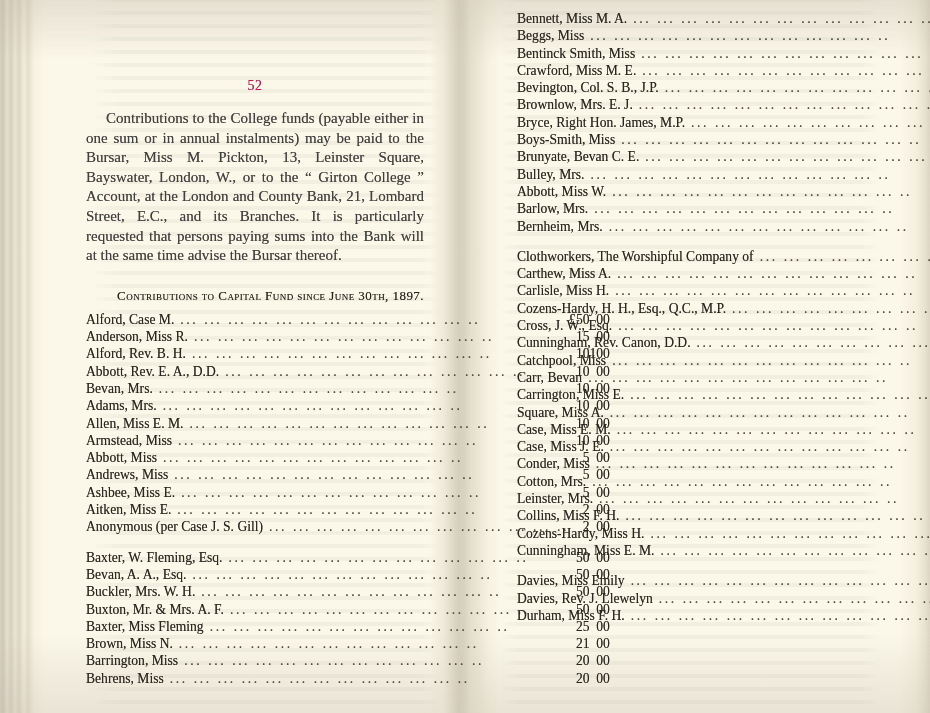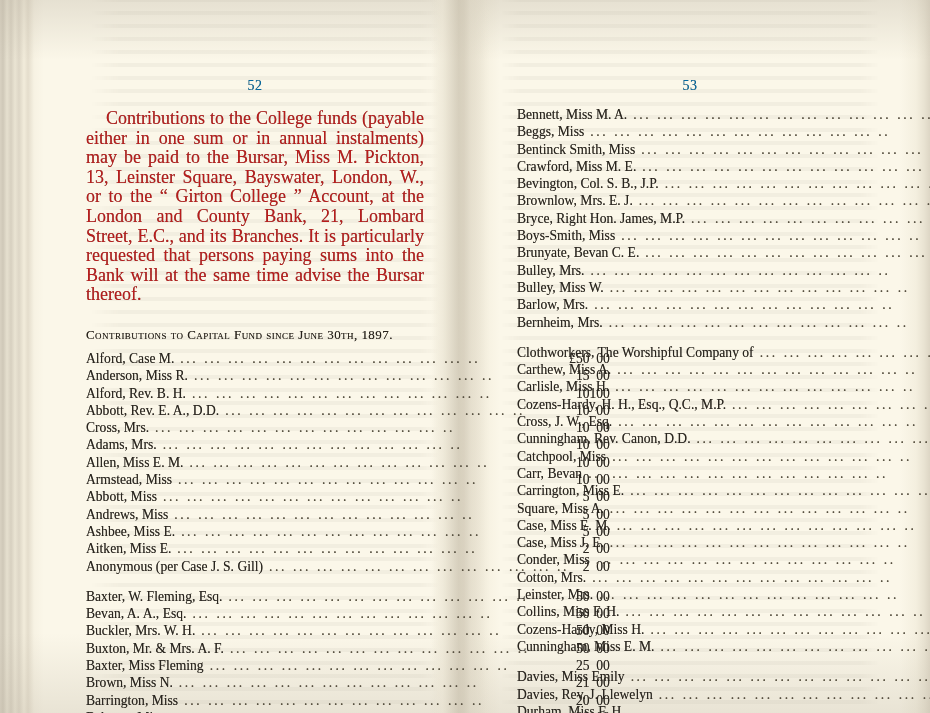--- a/index.html
+++ b/index.html
@@ -75,51 +75,51 @@
     top: 0;
     height: 713px;
   }
   .page-left  { left: 60px;  width: 390px; }
   .page-right { left: 495px; width: 390px; }
 
   .folio {
     text-align: center;
     font-size: 14px;
     letter-spacing: 0.5px;
-    color: #0369a1;
+    color: #be185d;
     margin-top: 78px;
     height: 18px;
   }
   .page-right .folio { margin-top: 78px; }
 
   .section-title {
     text-align: center;
     font-weight: bold;
     font-size: 15.5px;
     letter-spacing: 1.1px;
     margin-top: 16px;
     color: #241f19;
   }
 
   .intro {
     margin: 13px 26px 0 26px;
-    font-size: 18px;
+    font-size: 15px;
     line-height: 19.6px;
     text-align: justify;
     text-justify: inter-word;
-    color: #b91c1c;
+    color: #404040;
   }
   .intro .indent { display: inline-block; width: 20px; }
 
   .list-heading {
     margin: 22px 26px 7px 26px;
     font-size: 13px;
     letter-spacing: 0.45px;
     font-variant: small-caps;
-    text-align: left;
+    text-align: right;
     white-space: nowrap;
     color: #26211b;
   }
 
   
   table.contrib {
     border-collapse: collapse;
     width: 356px;
     margin-left: 26px;
     font-size: 13.6px;
@@ -194,21 +194,21 @@
               <td class="shill ink">10</td>
               <td class="pence ink">0</td>
             </tr>
             <tr>
               <td class="nm ink"><span>Abbott, Rev. E. A., D.D.</span><span class="leader">...   ...   ...   ...   ...   ...   ...   ...   ...   ...   ...   ...   ...   ...   ...</span></td>
               <td class="pounds ink">10</td>
               <td class="shill ink">0</td>
               <td class="pence ink">0</td>
             </tr>
             <tr>
-              <td class="nm ink"><span>Cross, Mrs.</span><span class="leader">...   ...   ...   ...   ...   ...   ...   ...   ...   ...   ...   ...   ...   ...   ...</span></td>
+              <td class="nm ink"><span>Bevan, Mrs.</span><span class="leader">...   ...   ...   ...   ...   ...   ...   ...   ...   ...   ...   ...   ...   ...   ...</span></td>
               <td class="pounds ink">10</td>
               <td class="shill ink">0</td>
               <td class="pence ink">0</td>
             </tr>
             <tr>
               <td class="nm ink"><span>Adams, Mrs.</span><span class="leader">...   ...   ...   ...   ...   ...   ...   ...   ...   ...   ...   ...   ...   ...   ...</span></td>
               <td class="pounds ink">10</td>
               <td class="shill ink">0</td>
               <td class="pence ink">0</td>
             </tr>
@@ -304,21 +304,20 @@
               <td class="pounds ink">20</td>
               <td class="shill ink">0</td>
               <td class="pence ink">0</td>
             </tr>
           </tbody>
       </table>
     </div>
   </div>
 
   <div class="page page-right">
-    <div class="folio ink">53</div>
     <div style="margin-top:10px;">
       <table class="contrib">
         <tbody>
             <tr>
               <td class="nm ink"><span>Bennett, Miss M. A.</span><span class="leader">...   ...   ...   ...   ...   ...   ...   ...   ...   ...   ...   ...   ...   ...   ...</span></td>
             </tr>
             <tr>
               <td class="nm ink"><span>Beggs, Miss</span><span class="leader">...   ...   ...   ...   ...   ...   ...   ...   ...   ...   ...   ...   ...   ...   ...</span></td>
             </tr>
             <tr>
@@ -339,21 +338,21 @@
             <tr>
               <td class="nm ink"><span>Boys-Smith, Miss</span><span class="leader">...   ...   ...   ...   ...   ...   ...   ...   ...   ...   ...   ...   ...   ...   ...</span></td>
             </tr>
             <tr>
               <td class="nm ink"><span>Brunyate, Bevan C. E.</span><span class="leader">...   ...   ...   ...   ...   ...   ...   ...   ...   ...   ...   ...   ...   ...   ...</span></td>
             </tr>
             <tr>
               <td class="nm ink"><span>Bulley, Mrs.</span><span class="leader">...   ...   ...   ...   ...   ...   ...   ...   ...   ...   ...   ...   ...   ...   ...</span></td>
             </tr>
             <tr>
-              <td class="nm ink"><span>Bulley, Miss W.</span><span class="leader">...   ...   ...   ...   ...   ...   ...   ...   ...   ...   ...   ...   ...   ...   ...</span></td>
+              <td class="nm ink"><span>Abbott, Miss W.</span><span class="leader">...   ...   ...   ...   ...   ...   ...   ...   ...   ...   ...   ...   ...   ...   ...</span></td>
             </tr>
             <tr>
               <td class="nm ink"><span>Barlow, Mrs.</span><span class="leader">...   ...   ...   ...   ...   ...   ...   ...   ...   ...   ...   ...   ...   ...   ...</span></td>
             </tr>
             <tr>
               <td class="nm ink"><span>Bernheim, Mrs.</span><span class="leader">...   ...   ...   ...   ...   ...   ...   ...   ...   ...   ...   ...   ...   ...   ...</span></td>
             </tr>
             <tr class="gap">
               <td colspan="4"></td>
             </tr>

